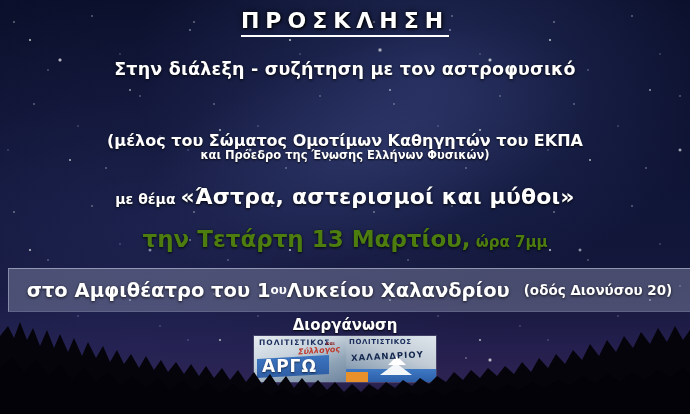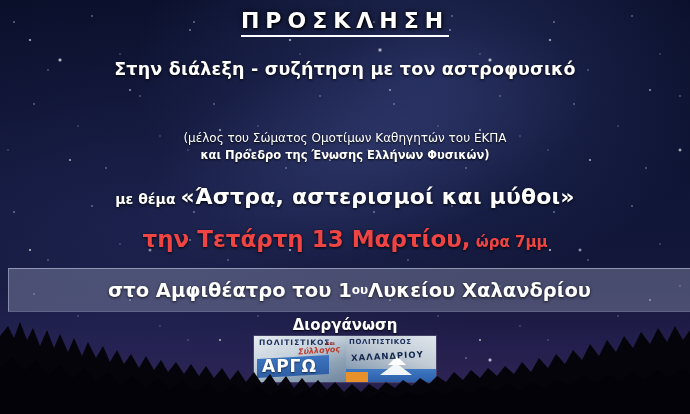--- a/index.html
+++ b/index.html
@@ -99,21 +99,21 @@
   .line-name {
     position:absolute; top:96px; left:0; right:0;
     font-size:25px; font-weight:bold;
     color:#f5b820;
     letter-spacing:.4px;
     text-shadow:0 1px 3px rgba(0,0,0,.85);
   }
 
   .line-affil1 {
     position:absolute; top:131px; left:0; right:0;
-    font-size:12px; font-weight:normal;
+    font-size:16px; font-weight:bold;
     color:#ffffff;
     text-shadow:0 1px 2px rgba(0,0,0,.9);
   }
   .line-affil2 {
     position:absolute; top:148px; left:0; right:0;
     font-size:11.5px; font-weight:bold;
     color:#ffffff;
     text-shadow:0 1px 2px rgba(0,0,0,.9);
   }
 
@@ -121,21 +121,21 @@
     position:absolute; top:184px; left:0; right:0;
     color:#fff;
     text-shadow:0 1px 3px rgba(0,0,0,.9);
     white-space:nowrap;
   }
   .line-topic .small { font-size:14px; font-weight:bold; }
   .line-topic .big   { font-size:22px; font-weight:bold; letter-spacing:.2px; }
 
   .line-date {
     position:absolute; top:226px; left:0; right:0;
-    color:#ef4444;
+    color:#4d7c0f;
     text-shadow:0 1px 3px rgba(0,0,0,.9);
     white-space:nowrap;
   }
   .line-date .big   { font-size:23px; font-weight:bold; }
   .line-date .small { font-size:15px; font-weight:bold; }
 
   
   .venue-band {
     position:absolute;
     left:8px; top:268px; right:0; height:44px;
@@ -287,20 +287,21 @@
 
     <div class="line-date">
       <span class="big">την Τετάρτη 13 Μαρτίου,</span>
       <span class="small">ώρα 7μμ</span>
     </div>
 
     <div class="venue-band">
       <span class="big">στο Αμφιθέατρο του 1</span>
         <span class="sup">ου</span>
         <span class="big"> Λυκείου Χαλανδρίου</span>
+      <span class="small">(οδός Διονύσου 20)</span>
     </div>
 
     <div class="organizer-label">Διοργάνωση</div>
 
     <div class="logo">
       <div class="panel-l"></div>
       <div class="panel-r"></div>
       <div class="boat-blue"></div>
       <div class="orange"></div>
       <div class="boat"></div>

